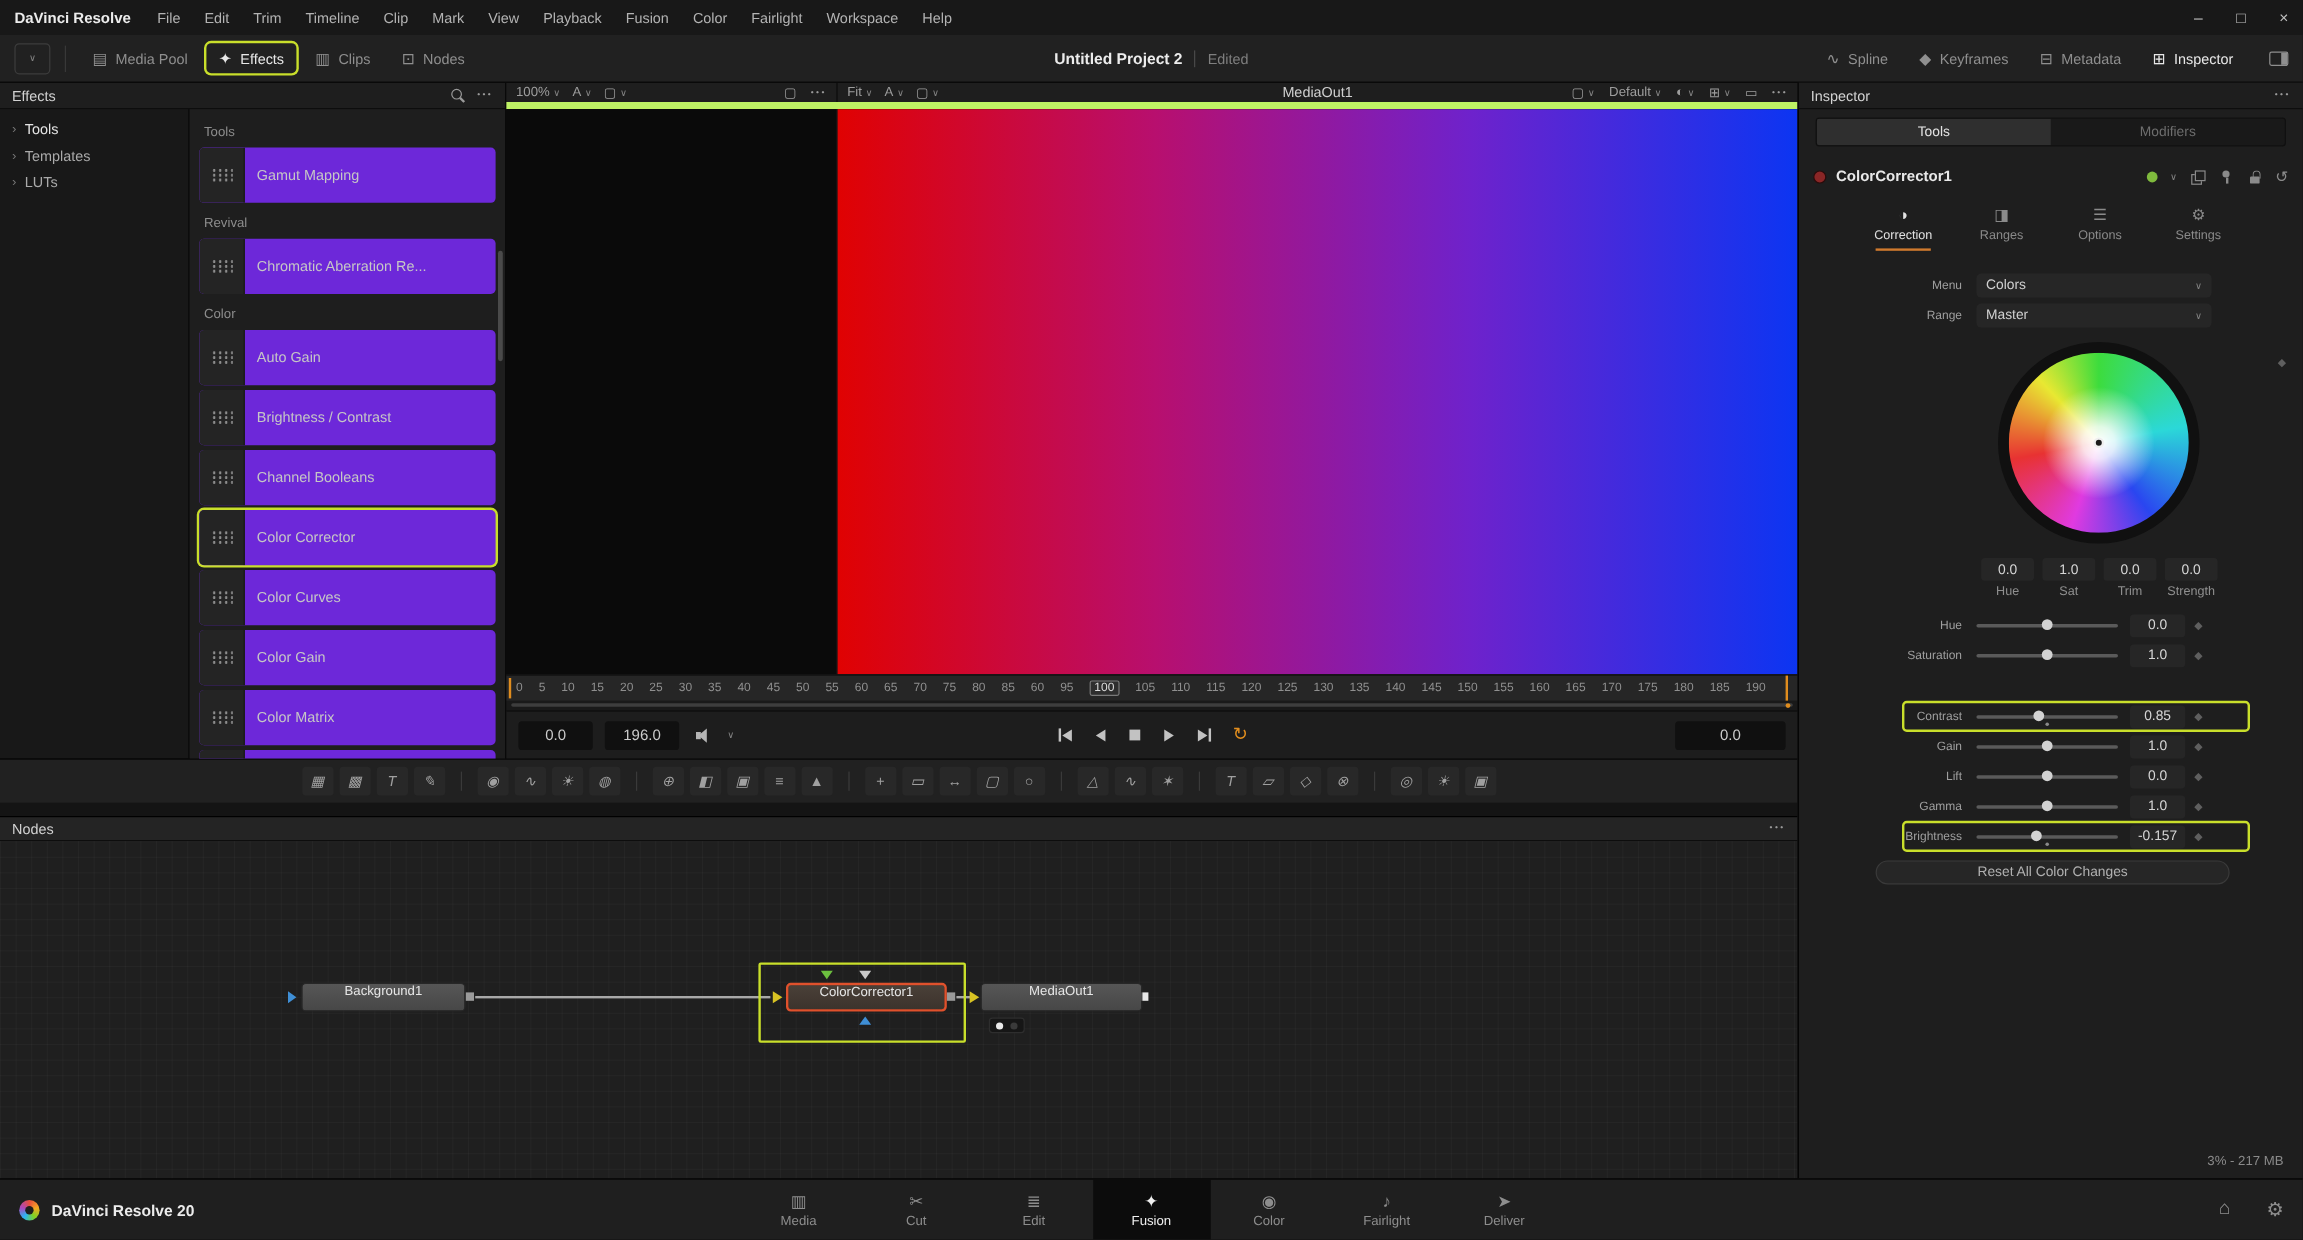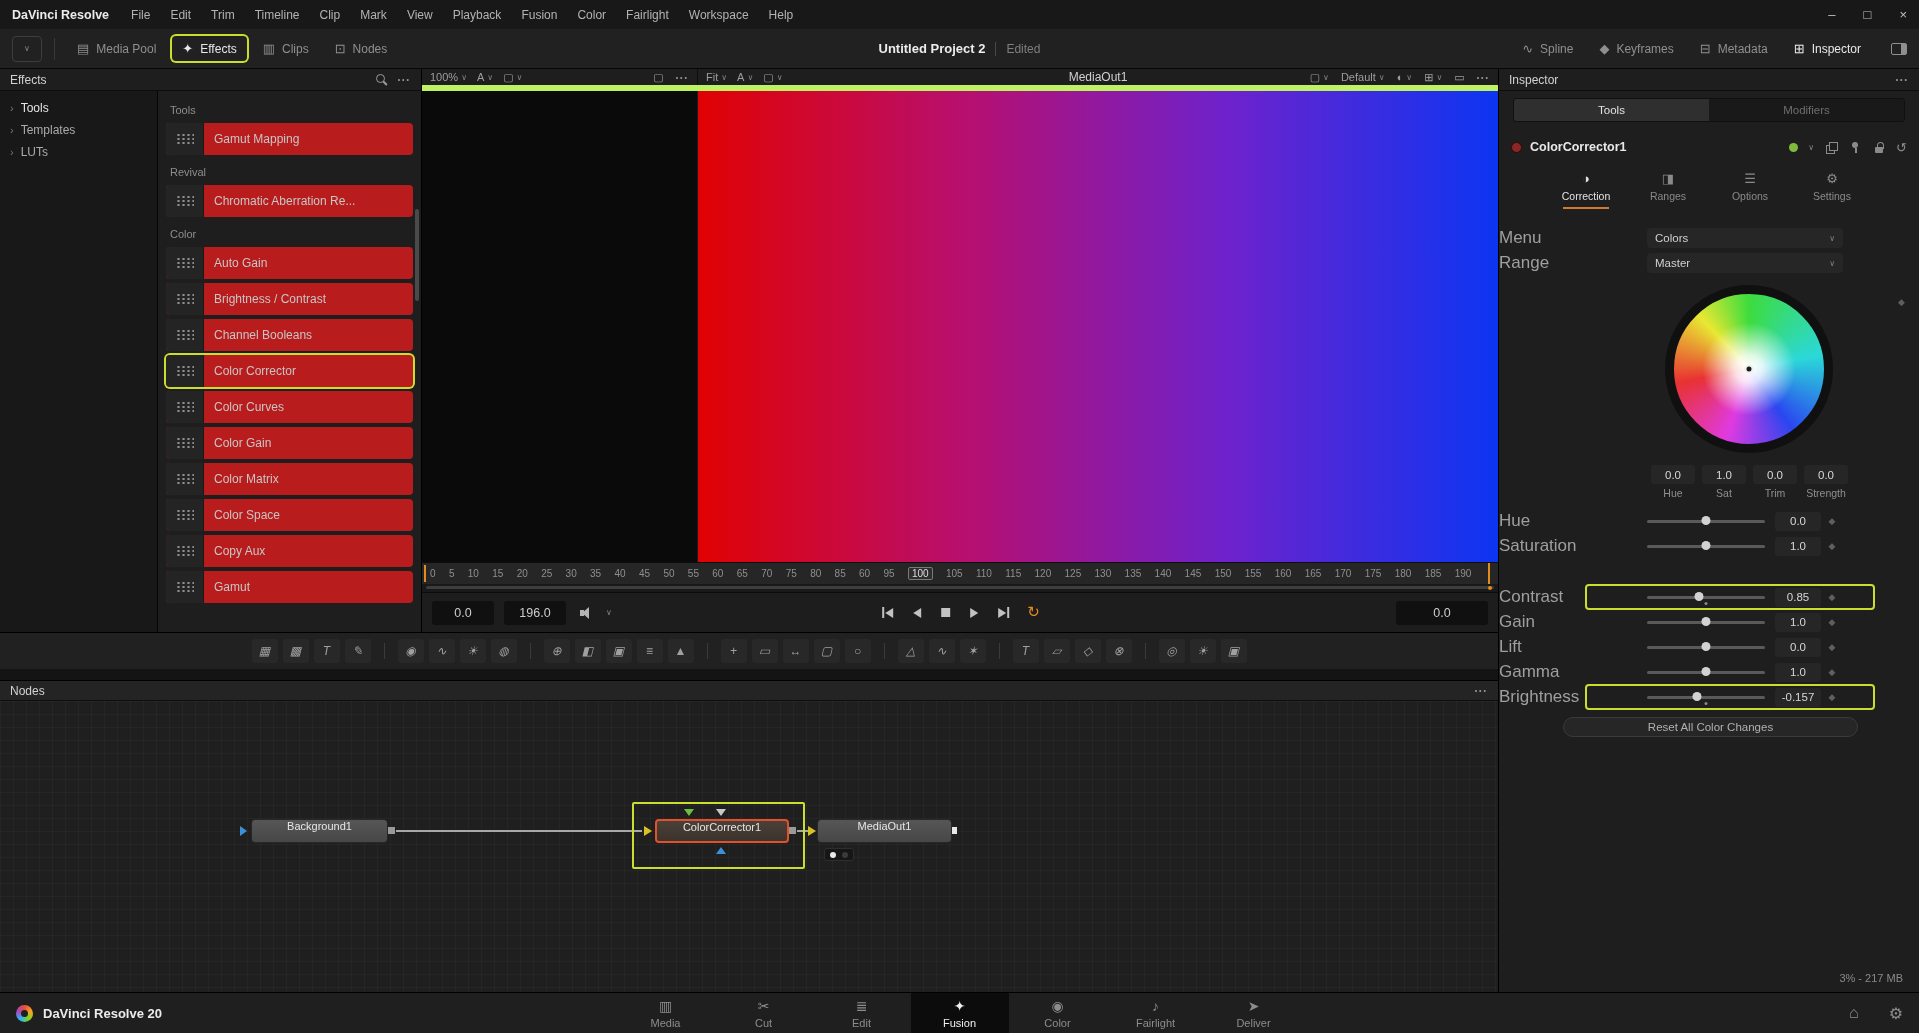--- a/index.html
+++ b/index.html
@@ -46,21 +46,21 @@
 .dots{color:#9a9a9a;font-size:7px;letter-spacing:2px}
 .search-ic{width:13px;height:13px;position:relative}
 .search-ic::before{content:"";position:absolute;width:7px;height:7px;border:1.5px solid #9a9a9a;border-radius:50%;left:1px;top:1px}
 .search-ic::after{content:"";position:absolute;width:1.5px;height:4.5px;background:#9a9a9a;transform:rotate(-45deg);left:9px;top:7.5px}
 .left-body{flex:1;display:flex;min-height:0}
 .tree{width:158px;background:#181818;border-right:1px solid #060606;padding-top:6px}
 .tree-item{height:22px;display:flex;align-items:center;gap:7px;padding-left:10px;color:#aaaaaa;font-size:12px}
 .tree-item .chev{color:#777;font-size:11px}
 .tree-item.active{color:#e4e4e4}
 .fx-list{flex:1;background:#1e1e1e;padding:2px 8px 0 8px;position:relative;overflow:hidden}
-.fx-row{height:32px;margin-bottom:4px;background:#b91c1c;border-radius:4px;display:flex;align-items:center;overflow:hidden}
+.fx-row{height:46px;margin-bottom:4px;background:#6d28d9;border-radius:4px;display:flex;align-items:center;overflow:hidden}
 .fx-row .tile{width:38px;height:100%;background:#242424;border-right:1px solid #181818;display:flex;align-items:center;justify-content:center;flex:none}
 .fx-row .tile i{width:18px;height:12px;background-image:radial-gradient(circle,#8d8d8d 1px,transparent 1.3px);background-size:5px 4px}
 .fx-label{padding-left:10px;color:#c6c6c6;font-size:12px;white-space:nowrap}
 .fx-row.sec{background:transparent;height:18px;margin:8px 0 4px}
 .fx-row.sec .fx-label{color:#8d8d8d;font-size:11px;padding-left:4px}
 .fx-row.annotated{box-shadow:0 0 0 2px #c9df2b;position:relative;z-index:2}
 .fx-scrollbar{position:absolute;right:2px;top:118px;width:4px;height:92px;border-radius:2px;background:#4a4a4a}
 
 
 .center{flex:1;display:flex;flex-direction:column;min-width:0}
@@ -154,21 +154,21 @@
 .mi-lock::before{content:"";position:absolute;left:3px;top:7px;width:8px;height:6px;background:#a6a6a6;border-radius:1px}
 .mi-lock::after{content:"";position:absolute;left:4.5px;top:2px;width:5px;height:6px;border:1.5px solid #a6a6a6;border-bottom:none;border-radius:4px 4px 0 0}
 .mi-reset{font-size:13px;color:#a6a6a6;width:auto;height:auto}
 .sec-tabs{display:flex;justify-content:center;gap:24px;padding:12px 0 10px;flex:none}
 .stab{display:flex;flex-direction:column;align-items:center;gap:4px;width:58px;color:#8a8a8a;font-size:10.5px;position:relative}
 .stab .sic{font-size:13px}
 .stab.active{color:#e2e2e2}
 .stab.active::after{content:"";position:absolute;bottom:-7px;left:6px;right:6px;height:2px;background:#d07a2e}
 .insp-content{padding-top:16px;flex:1;min-height:0}
 .prow{display:flex;align-items:center;height:20px;margin-bottom:5px;position:relative}
-.plabel{width:148px;padding-right:12px;color:#9f9f9f;font-size:17px;flex:none}
+.plabel{width:148px;text-align:right;padding-right:12px;color:#9f9f9f;font-size:10px;flex:none}
 .dropdown{width:196px;height:20px;background:#262626;border-radius:4px;display:flex;align-items:center;padding:0 8px;color:#d0d0d0;font-size:11.5px}
 .dropdown .caret{margin-left:auto}
 .kf{width:22px;text-align:center;color:#5f5f5f;font-size:9px}
 .wheel-wrap{position:relative;height:182px;margin-top:10px;flex:none}
 .wheel{position:absolute;left:166px;top:2px;width:168px;height:168px;border-radius:50%;border:9px solid #101010;
   background:radial-gradient(circle closest-side,#ffffff 0%,rgba(255,255,255,.85) 18%,rgba(255,255,255,0) 62%),
   conic-gradient(from 0deg,#3ddc3d,#2bd8d8 22%,#2a46f0 40%,#e03ae0 55%,#e83232 72%,#e8e832 88%,#3ddc3d 100%)}
 .wheel-cursor{position:absolute;left:50%;top:50%;width:9px;height:9px;border-radius:50%;background:#1c1c1c;border:2px solid #efefef;transform:translate(-50%,-50%)}
 .wheel-kf{position:absolute;right:14px;top:14px;color:#5f5f5f;font-size:9px}
 .wheel-vals{display:flex;gap:7px;margin-left:152px}
@@ -187,21 +187,21 @@
 .thumb{position:absolute;top:5px;width:9px;height:9px;border-radius:50%;background:#d2d2d2;transform:translateX(-50%)}
 .ctick{display:none;position:absolute;left:50%;top:15px;width:3px;height:3px;border-radius:50%;background:#8a8a8a;transform:translateX(-50%)}
 .ctick.show{display:block}
 .prow.hl::after{content:"";position:absolute;left:86px;right:44px;top:-3px;bottom:-3px;border:2px solid #c9df2b;border-radius:4px;pointer-events:none}
 .spacer26{height:26px}
 .spacer12{height:12px}
 .reset-btn{margin:10px 61px 0 64px;height:20px;border:1px solid #3a3a3a;border-radius:10px;background:#262626;color:#b0b0b0;font-size:11.5px;display:flex;align-items:center;justify-content:center}
 .mem-status{position:absolute;right:16px;bottom:8px;color:#8a8a8a;font-size:11px}
 
 
-.bottombar{height:41px;background:#1f1f1f;border-top:1px solid #000;display:flex;align-items:center;padding:0 16px;position:relative;flex:none}
+.bottombar{height:51px;background:#1f1f1f;border-top:1px solid #000;display:flex;align-items:center;padding:0 16px;position:relative;flex:none}
 .brand{display:flex;align-items:center;gap:10px}
 .logo{width:17px;height:17px;border-radius:50%;background:conic-gradient(#e84e3c,#f5a623,#7ed321,#29b6f6,#ab47bc,#e84e3c);position:relative}
 .logo::after{content:"";position:absolute;left:5px;top:5px;width:7px;height:7px;border-radius:50%;background:#1f1f1f}
 .brand-name{color:#ececec;font-size:13px;font-weight:bold}
 .pages{position:absolute;left:50%;top:0;bottom:0;transform:translateX(-50%);display:flex;align-items:stretch}
 .page{width:98px;display:flex;flex-direction:column;align-items:center;justify-content:center;gap:3px;color:#8d8d8d;font-size:11px}
 .page .pic{font-size:14px}
 .page.active{background:#0c0c0c;color:#f0f0f0}
 .bb-right{margin-left:auto;display:flex;align-items:center;gap:30px;color:#8d8d8d;font-size:16px}
 </style>

